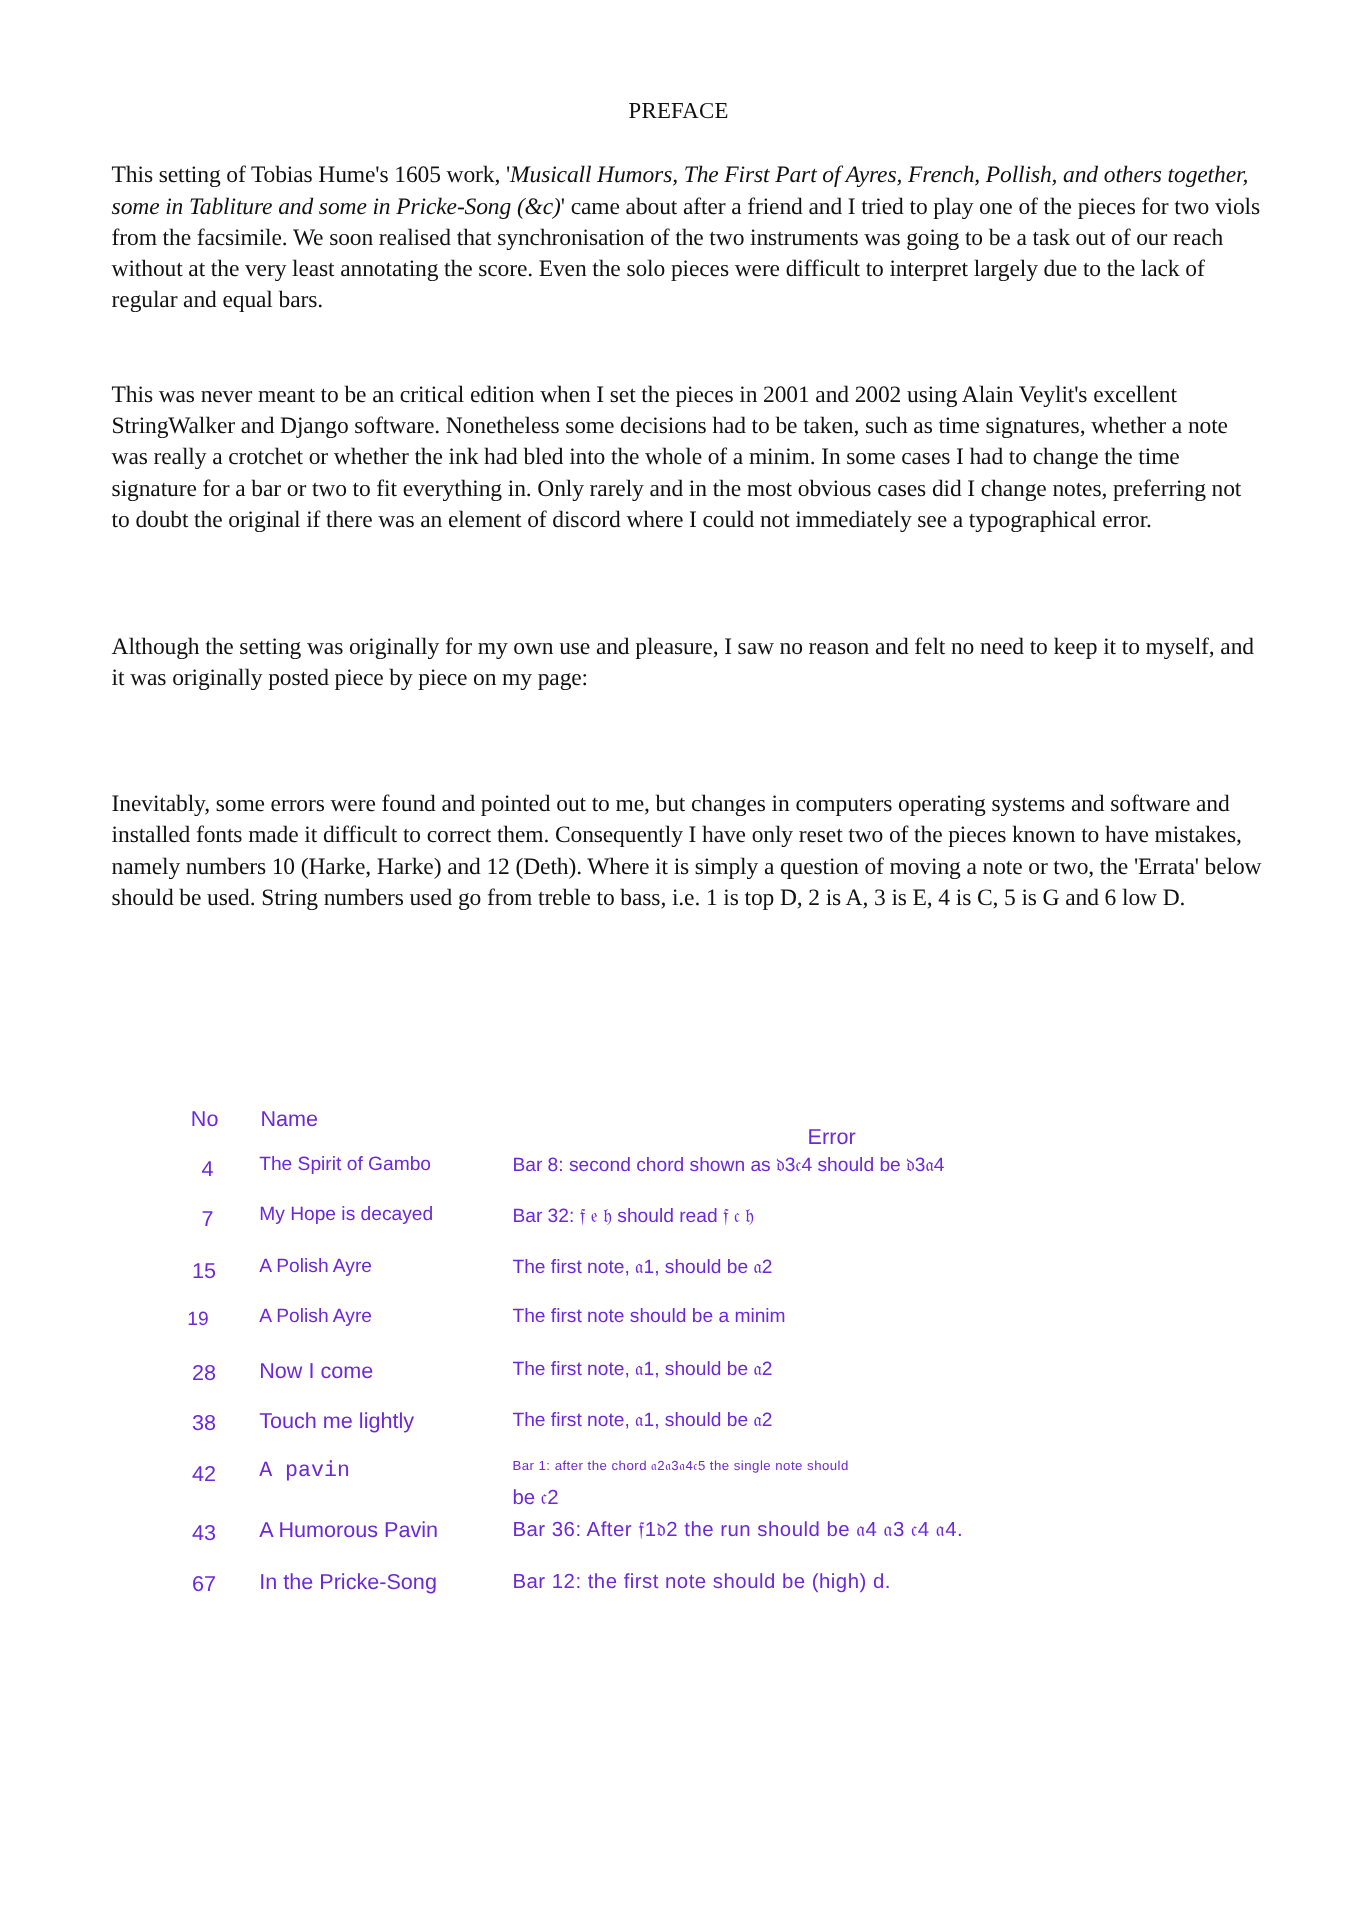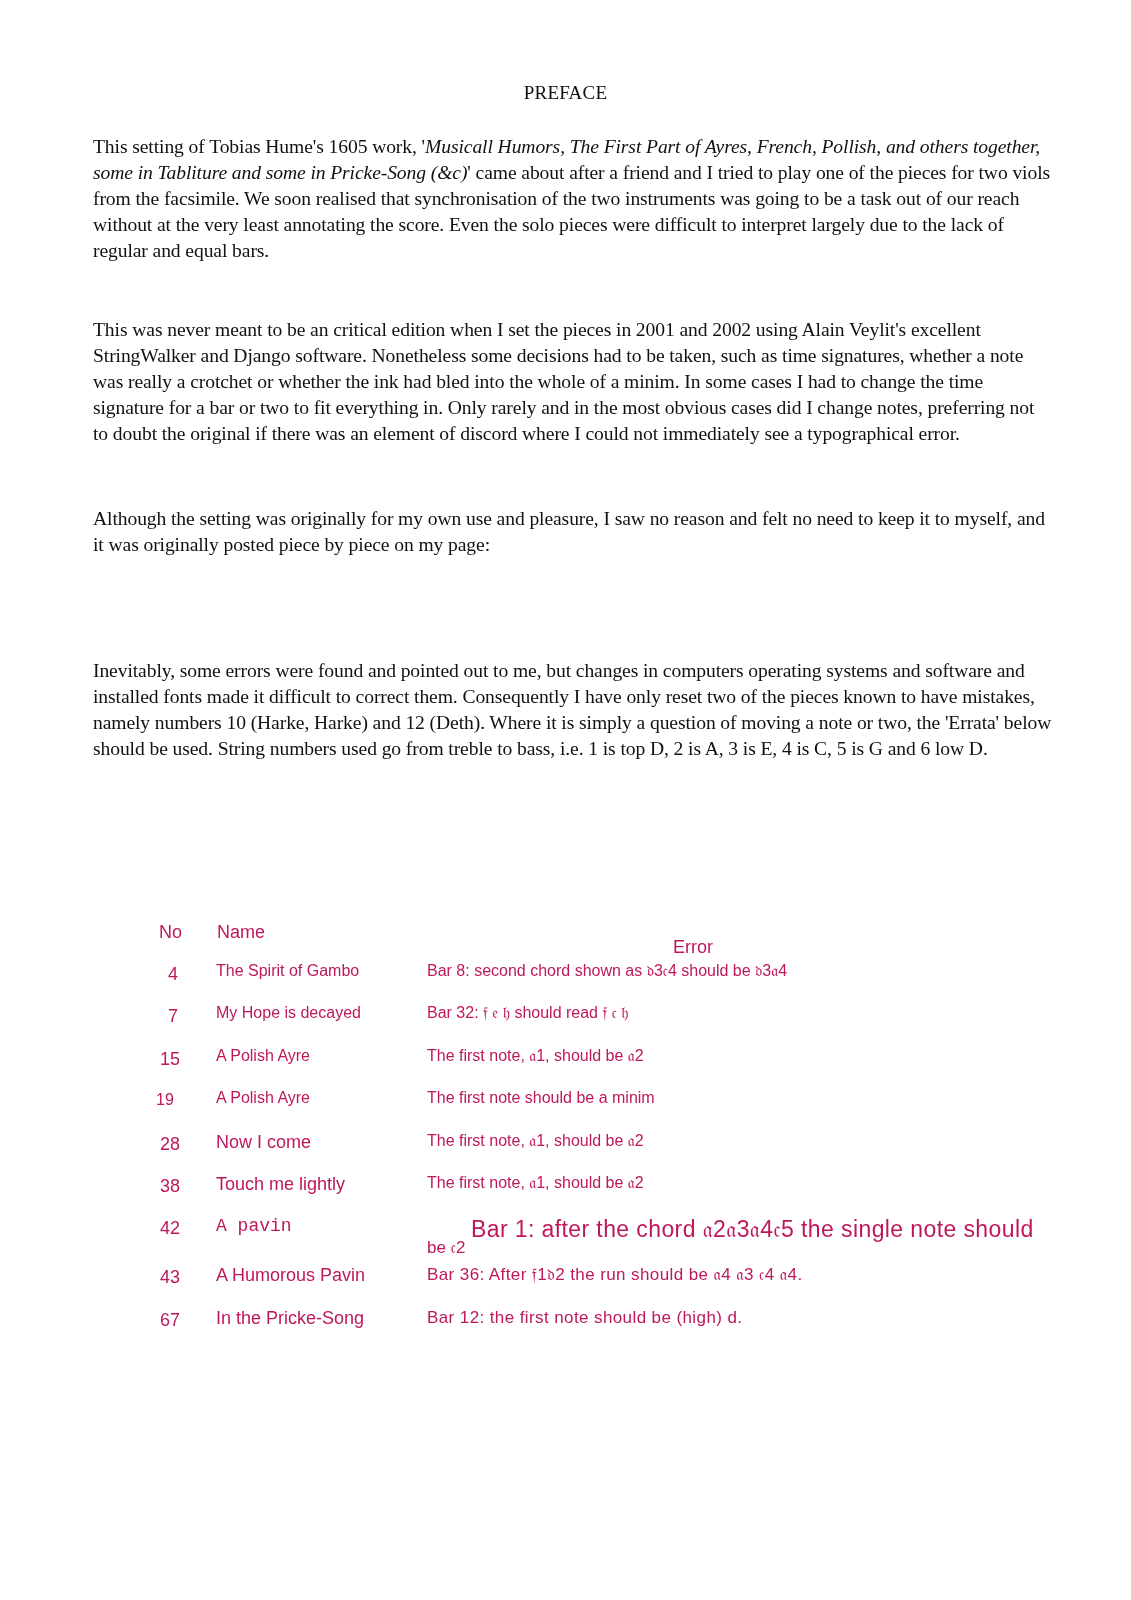--- a/index.html
+++ b/index.html
@@ -9,35 +9,35 @@
     position: absolute; left: 0; width: 1131px; text-align: center;
     font-family: "Liberation Serif", serif; font-size: 19px; letter-spacing: 0.2px;
   }
   .para {
     position: absolute; left: 81px; width: 960px;
     font-family: "Liberation Serif", serif; font-size: 19.6px; line-height: 26px;
     letter-spacing: -0.1px;
     margin-left: 12px;
   }
   .para i { font-style: italic; }
-  .tbl { position: absolute; font-family: "Liberation Sans", sans-serif; font-size: 17px; color: #be185d; }
+  .tbl { position: absolute; font-family: "Liberation Sans", sans-serif; font-size: 17px; color: #6d28d9; }
   .cell { position: absolute; white-space: nowrap; }
 </style>
 </head>
 <body>
 
 <div class="page">
 
   <div class="heading" style="top:82px;">PREFACE</div>
 
   <div class="para" style="top:134px;"><span>This setting of Tobias Hume's 1605 work, '</span><i>Musicall Humors, The First Part of Ayres, French, Pollish, and others together, some in Tabliture and some in Pricke-Song (&amp;c)</i><span>' came about after a friend and I tried to play one of the pieces for two viols from the facsimile. We soon realised that synchronisation of the two instruments was going to be a task out of our reach without at the very least annotating the score. Even the solo pieces were difficult to interpret largely due to the lack of regular and equal bars.</span></div>
 
   <div class="para" style="top:317px;">This was never meant to be an critical edition when I set the pieces in 2001 and 2002 using Alain Veylit's excellent StringWalker and Django software. Nonetheless some decisions had to be taken, such as time signatures, whether a note was really a crotchet or whether the ink had bled into the whole of a minim.  In some cases I had to change the time signature for a bar or two to fit everything in. Only rarely and in the most obvious cases did I change notes, preferring not to doubt the original if there was an element of discord where I could not immediately see a typographical error.</div>
 
-  <div class="para" style="top:506px;">Although the setting was originally for my own use and pleasure, I saw no reason and felt no need to keep it to myself, and it was originally posted piece by piece on my page:</div>
+  <div class="para" style="top:527px;">Although the setting was originally for my own use and pleasure, I saw no reason and felt no need to keep it to myself, and it was originally posted piece by piece on my page:</div>
 
 
   <div class="para" style="top:658px;">Inevitably, some errors were found and pointed out to me, but changes in computers operating systems and software and installed fonts made it difficult to correct them. Consequently I have only reset two of the pieces known to have mistakes, namely numbers 10 (Harke, Harke) and 12 (Deth). Where it is simply a question of moving a note or two, the 'Errata' below should be used. String numbers used go from treble to bass, i.e. 1 is top D, 2 is A, 3 is E, 4 is C, 5 is G and 6 low D.</div>
 
 
   <div class="tbl" style="left:0; top:0; width:1131px; height:1600px;">
     <div class="cell" style="left:159px; top:922px; font-size:18px;">No</div>
     <div class="cell" style="left:217px; top:922px; font-size:18px;">Name</div>
     <div class="cell" style="left:673px; top:937px; font-size:18px;">Error</div>
     <div id="rows">
@@ -67,21 +67,21 @@
           <div class="cell" style="left: 427px; top: 1132px; font-size: 16px; letter-spacing: 0px;">The first note, 𝔞1, should be 𝔞2</div>
         </div>
         <div>
           <div class="cell" style="left: 160px; top: 1176px; font-size: 18px;">38</div>
           <div class="cell" style="left: 216px; top: 1174px; font-size: 18px;">Touch me lightly</div>
           <div class="cell" style="left: 427px; top: 1174px; font-size: 16px; letter-spacing: 0px;">The first note, 𝔞1, should be 𝔞2</div>
         </div>
         <div>
           <div class="cell" style="left: 160px; top: 1218px; font-size: 18px;">42</div>
           <div class="cell" style="left: 216px; top: 1216px; font-size: 18px; font-family: Liberation Mono, monospace;">A pavin</div>
-          <div class="cell" style="left: 427px; top: 1216px; font-size: 23px; letter-spacing: 0.4px; margin-left: 44px;">Bar 1: after the chord 𝔞2𝔞3𝔞4𝔠5 the single note should</div>
+          <div class="cell" style="left: 427px; top: 1216px; font-size: 11px; letter-spacing: 0.4px;">Bar 1: after the chord 𝔞2𝔞3𝔞4𝔠5 the single note should</div>
           <div class="cell" style="left: 427px; top: 1238px; font-size: 17px;">be 𝔠2</div>
         </div>
         <div>
           <div class="cell" style="left: 160px; top: 1267px; font-size: 18px;">43</div>
           <div class="cell" style="left: 216px; top: 1265px; font-size: 18px;">A Humorous Pavin</div>
           <div class="cell" style="left: 427px; top: 1265px; font-size: 17px; letter-spacing: 0.4px;">Bar 36: After 𝔣1𝔡2 the run should be 𝔞4 𝔞3 𝔠4 𝔞4.</div>
         </div>
         <div>
           <div class="cell" style="left: 160px; top: 1310px; font-size: 18px;">67</div>
           <div class="cell" style="left: 216px; top: 1308px; font-size: 18px;">In the Pricke-Song</div>

